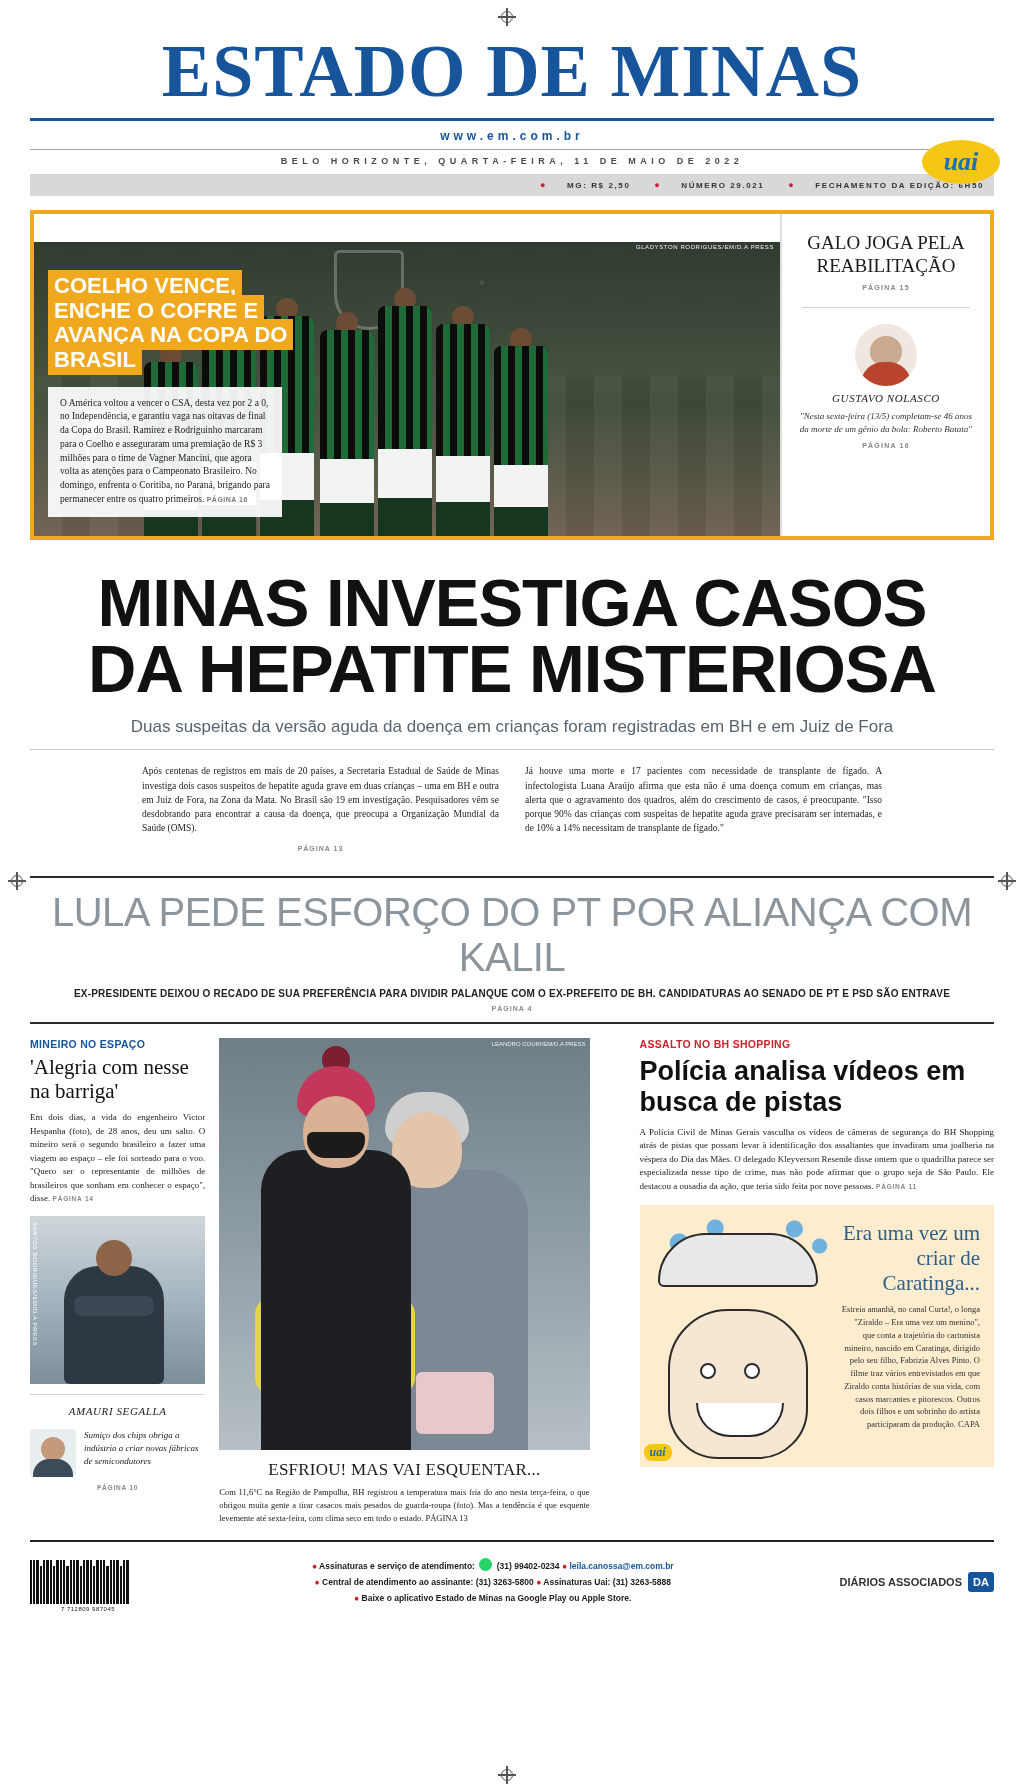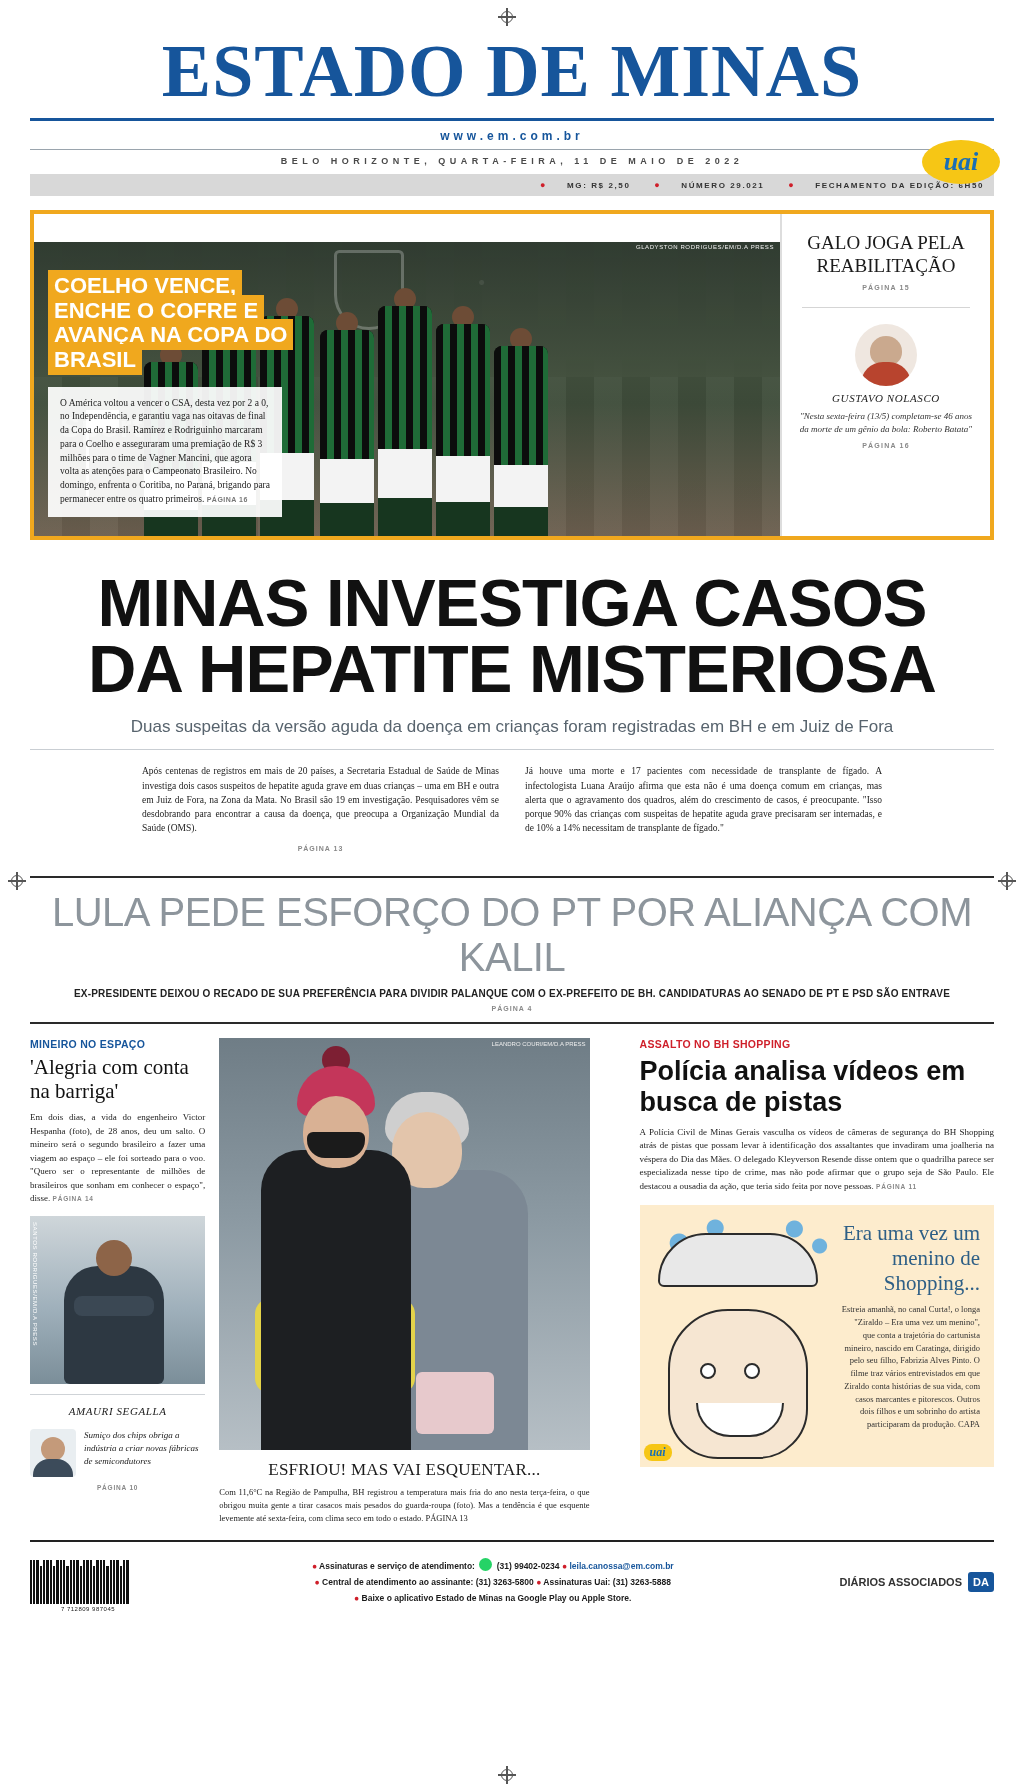--- a/index.html
+++ b/index.html
@@ -506,21 +506,21 @@
     <div class="lula-deck">EX-PRESIDENTE DEIXOU O RECADO DE SUA PREFERÊNCIA PARA DIVIDIR PALANQUE COM O EX-PREFEITO DE BH. CANDIDATURAS AO SENADO DE PT E PSD SÃO ENTRAVE</div>
     <div class="lula-pg">PÁGINA 4</div>
   </div>
 
   <div class="rule-strong" style="margin-top:10px;"></div>
 
   <div class="lower">
 
     <div class="col-left">
       <div class="kicker blue">MINEIRO NO ESPAÇO</div>
-      <div class="story-head">'Alegria com conta na barriga'</div>
+      <div class="story-head">'Alegria com nesse na barriga'</div>
       <div class="story-body">
         <span>Em dois dias, a vida do engenheiro Victor Hespanha (foto), de 28 anos, deu um salto. O mineiro será o segundo brasileiro a fazer uma viagem ao espaço – ele foi sorteado para o voo. "Quero ser o representante de milhões de brasileiros que sonham em conhecer o espaço", disse.</span>
         <span class="pg">PÁGINA 14</span>
       </div>
       <div class="astro-photo">
         <div class="cr">SANTOS RODRIGUES/EM/D.A PRESS</div>
         <div class="astro-figure"></div>
       </div>
       <div class="hr-light"></div>
       <div class="amauri-name">AMAURI SEGALLA</div>
@@ -571,21 +571,21 @@
           <div class="blue-scribbles"></div>
           <div class="caricature-hair"></div>
           <div class="caricature-face">
             <div class="eye l"></div>
               <div class="eye r"></div>
               <div class="smile"></div>
           </div>
           <div class="promo-uai">uai</div>
         </div>
         <div class="promo-right">
-          <div class="promo-head">Era uma vez um menino de Shopping...</div>
+          <div class="promo-head">Era uma vez um criar de Caratinga...</div>
           <div class="promo-body">
             <span>Estreia amanhã, no canal Curta!, o longa "Ziraldo – Era uma vez um menino", que conta a trajetória do cartunista mineiro, nascido em Caratinga, dirigido pelo seu filho, Fabrizia Alves Pinto. O filme traz vários entrevistados em que Ziraldo conta histórias de sua vida, com casos marcantes e pitorescos. Outros dois filhos e um sobrinho do artista participaram da produção.</span>
             <span class="pg">CAPA</span>
           </div>
         </div>
       </div>
     </div>
   </div>
 
   <div class="footer">

